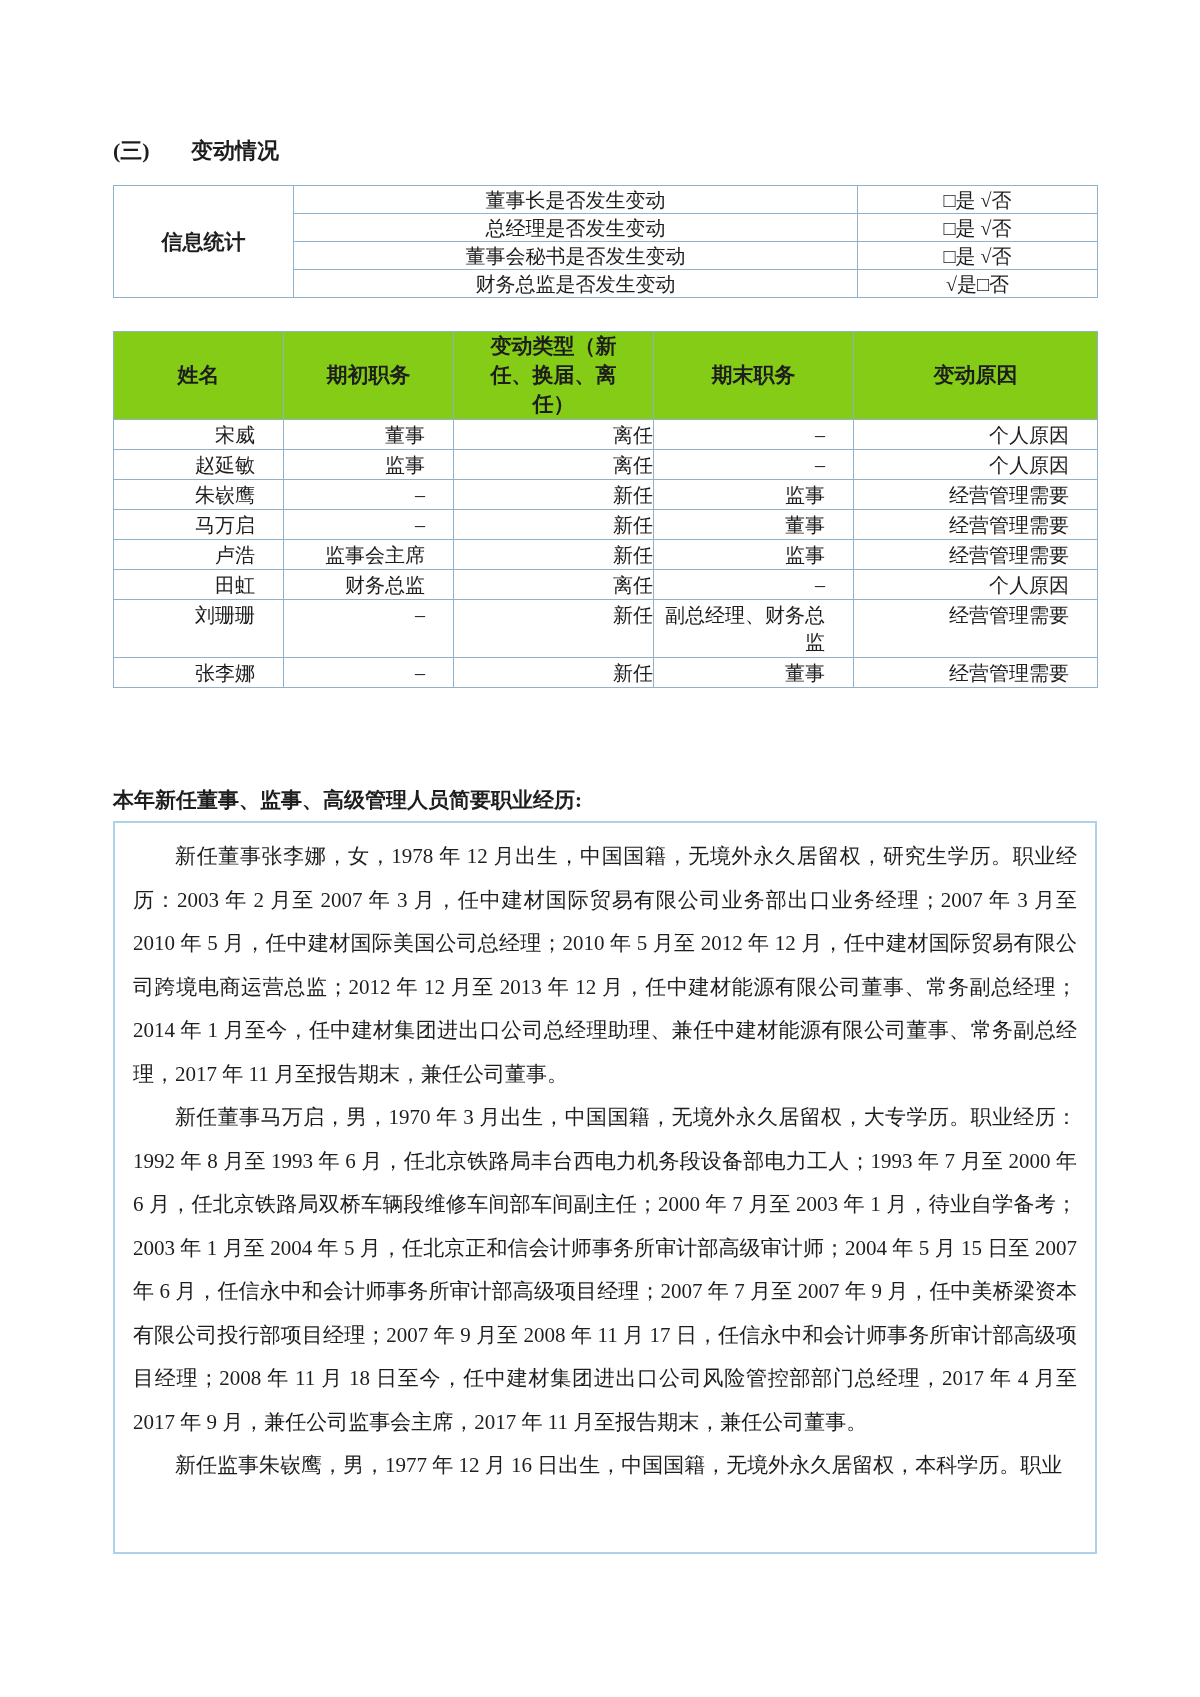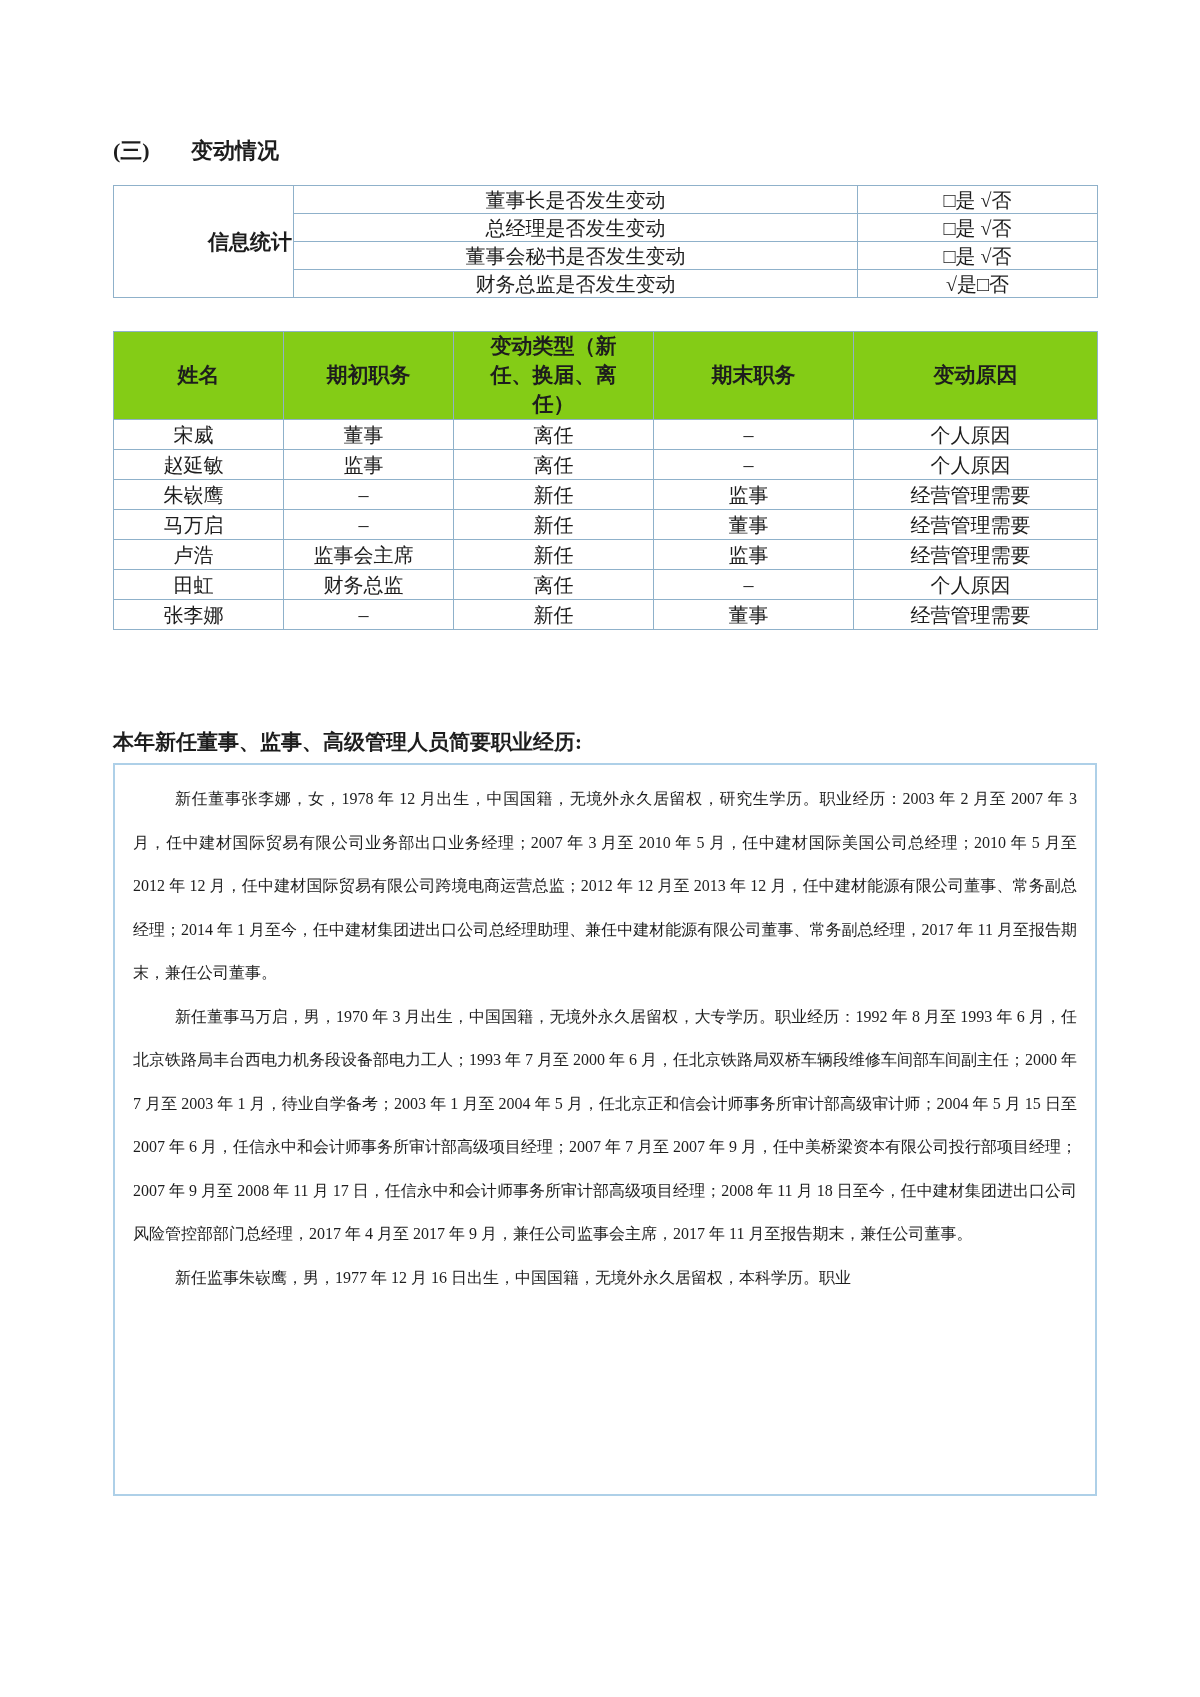--- a/index.html
+++ b/index.html
@@ -35,59 +35,59 @@
     width: 984px;
     font-size: 20px;
   }
   td, th {
     border: 1px solid #8fb1ca;
     overflow: hidden;
     box-sizing: border-box;
   }
   .info-table { margin-top: 21px; }
   .info-table td { height: 28px; text-align: center; vertical-align: middle; line-height: 24px; }
-  .info-table .rowhead { font-weight: bold; font-size: 21px; text-align: right; }
+  .info-table .rowhead { font-weight: bold; font-size: 21px; }
   .changes-table { margin-top: 33px; }
   .changes-table th {
     background: #84cc16;
     font-weight: bold;
     height: 87px;
     text-align: center;
     vertical-align: middle;
     padding: 0 30px;
     font-size: 21px;
     line-height: 29px;
   }
   .changes-table td {
     height: 30px;
     vertical-align: top;
-    padding: 2px 20px 0 10px;
+    padding: 2px 28px 0 10px;
     line-height: 27px;
-    text-align: center;
+    text-align: right;
   }
   .changes-table td.center { padding: 2px 0 0 0; }
   .changes-table tr.tall td { height: 58px; }
   
   .bio-heading {
     margin-top: 100px;
     font-size: 21px;
     font-weight: bold;
     line-height: 24px;
   }
   .bio-box {
     margin-top: 9px;
     border: 2px solid #aed0e8;
     height: 733px;
     box-sizing: border-box;
     padding: 12px 18px 0 18px;
     background: #ffffff;
   }
   .bio-box p {
     margin: 0;
-    font-size: 16px;
+    font-size: 21px;
     line-height: 43.5px;
     text-align: justify;
     text-indent: 42px;
     word-break: break-word;
   }
 </style>
 </head>
 <body>
 
 <div class="page">
@@ -176,20 +176,27 @@
         <td>监事</td>
         <td>经营管理需要</td>
       </tr>
       <tr>
         <td>田虹</td>
         <td>财务总监</td>
         <td class="center">离任</td>
         <td>–</td>
         <td>个人原因</td>
       </tr>
+      <tr class="tall">
+        <td>刘珊珊</td>
+        <td>–</td>
+        <td class="center">新任</td>
+        <td>副总经理、财务总监</td>
+        <td>经营管理需要</td>
+      </tr>
       <tr>
         <td>张李娜</td>
         <td>–</td>
         <td class="center">新任</td>
         <td>董事</td>
         <td>经营管理需要</td>
       </tr>
     </tbody>
       </table>
 

